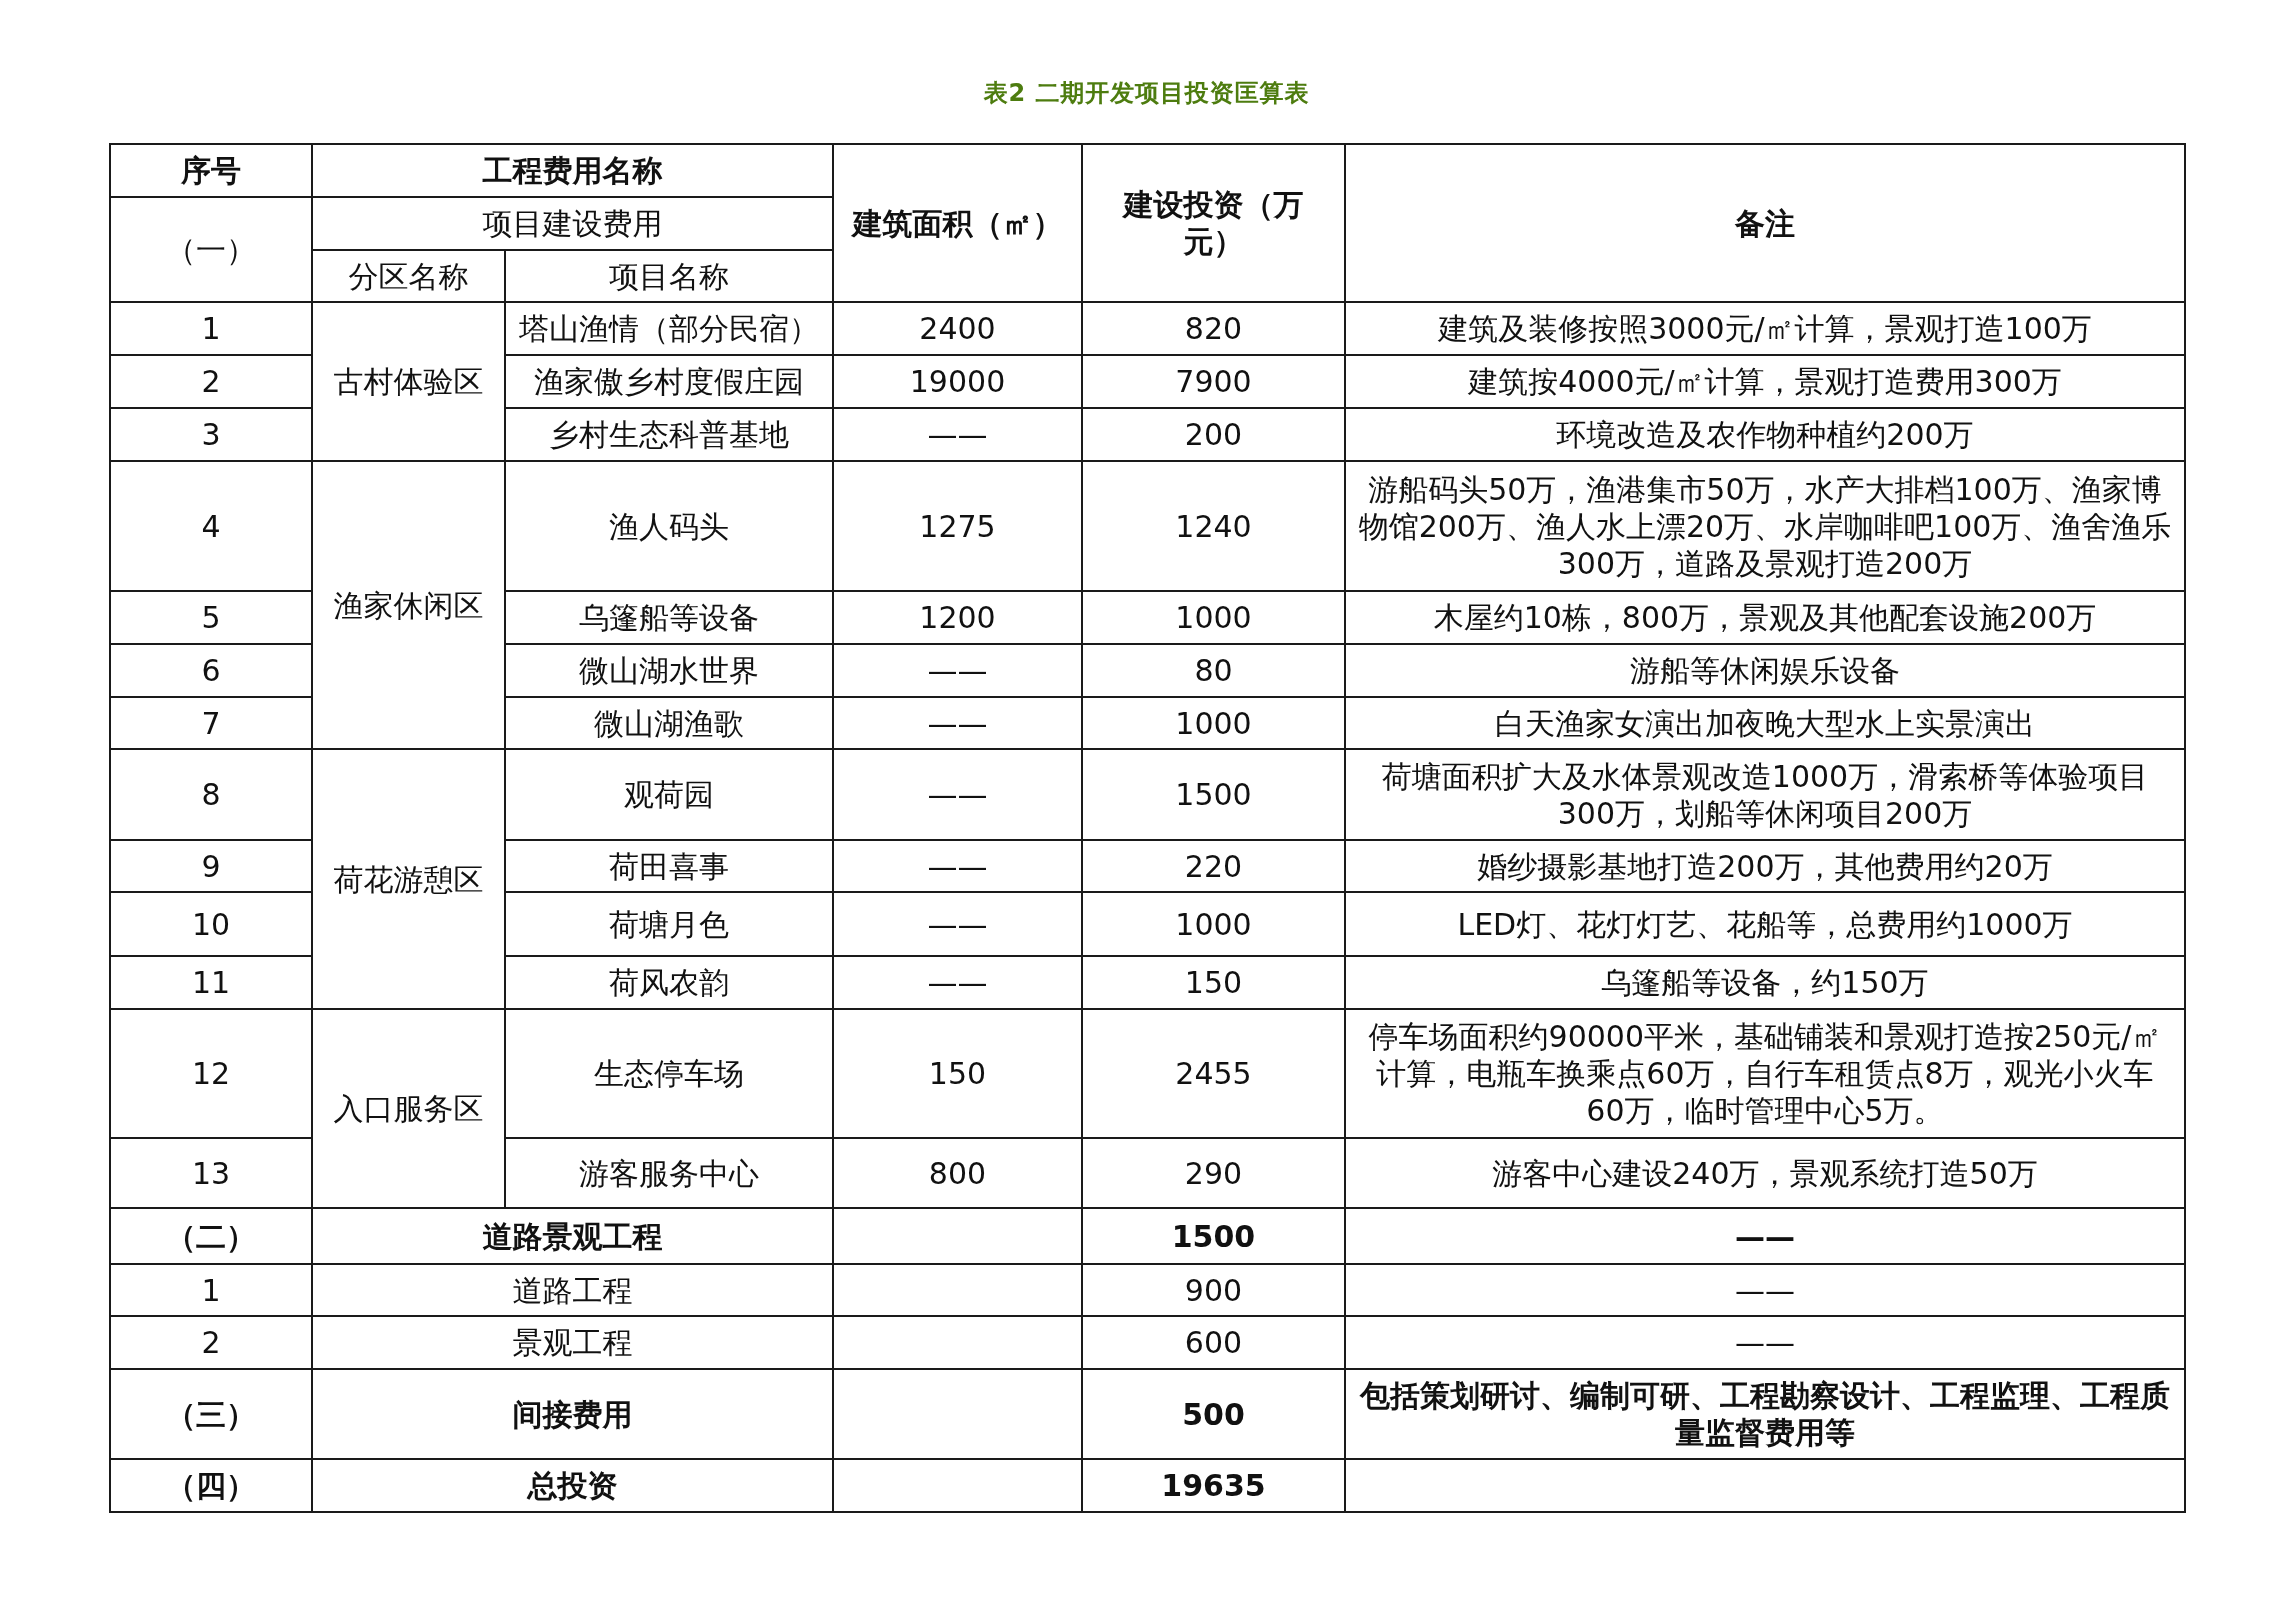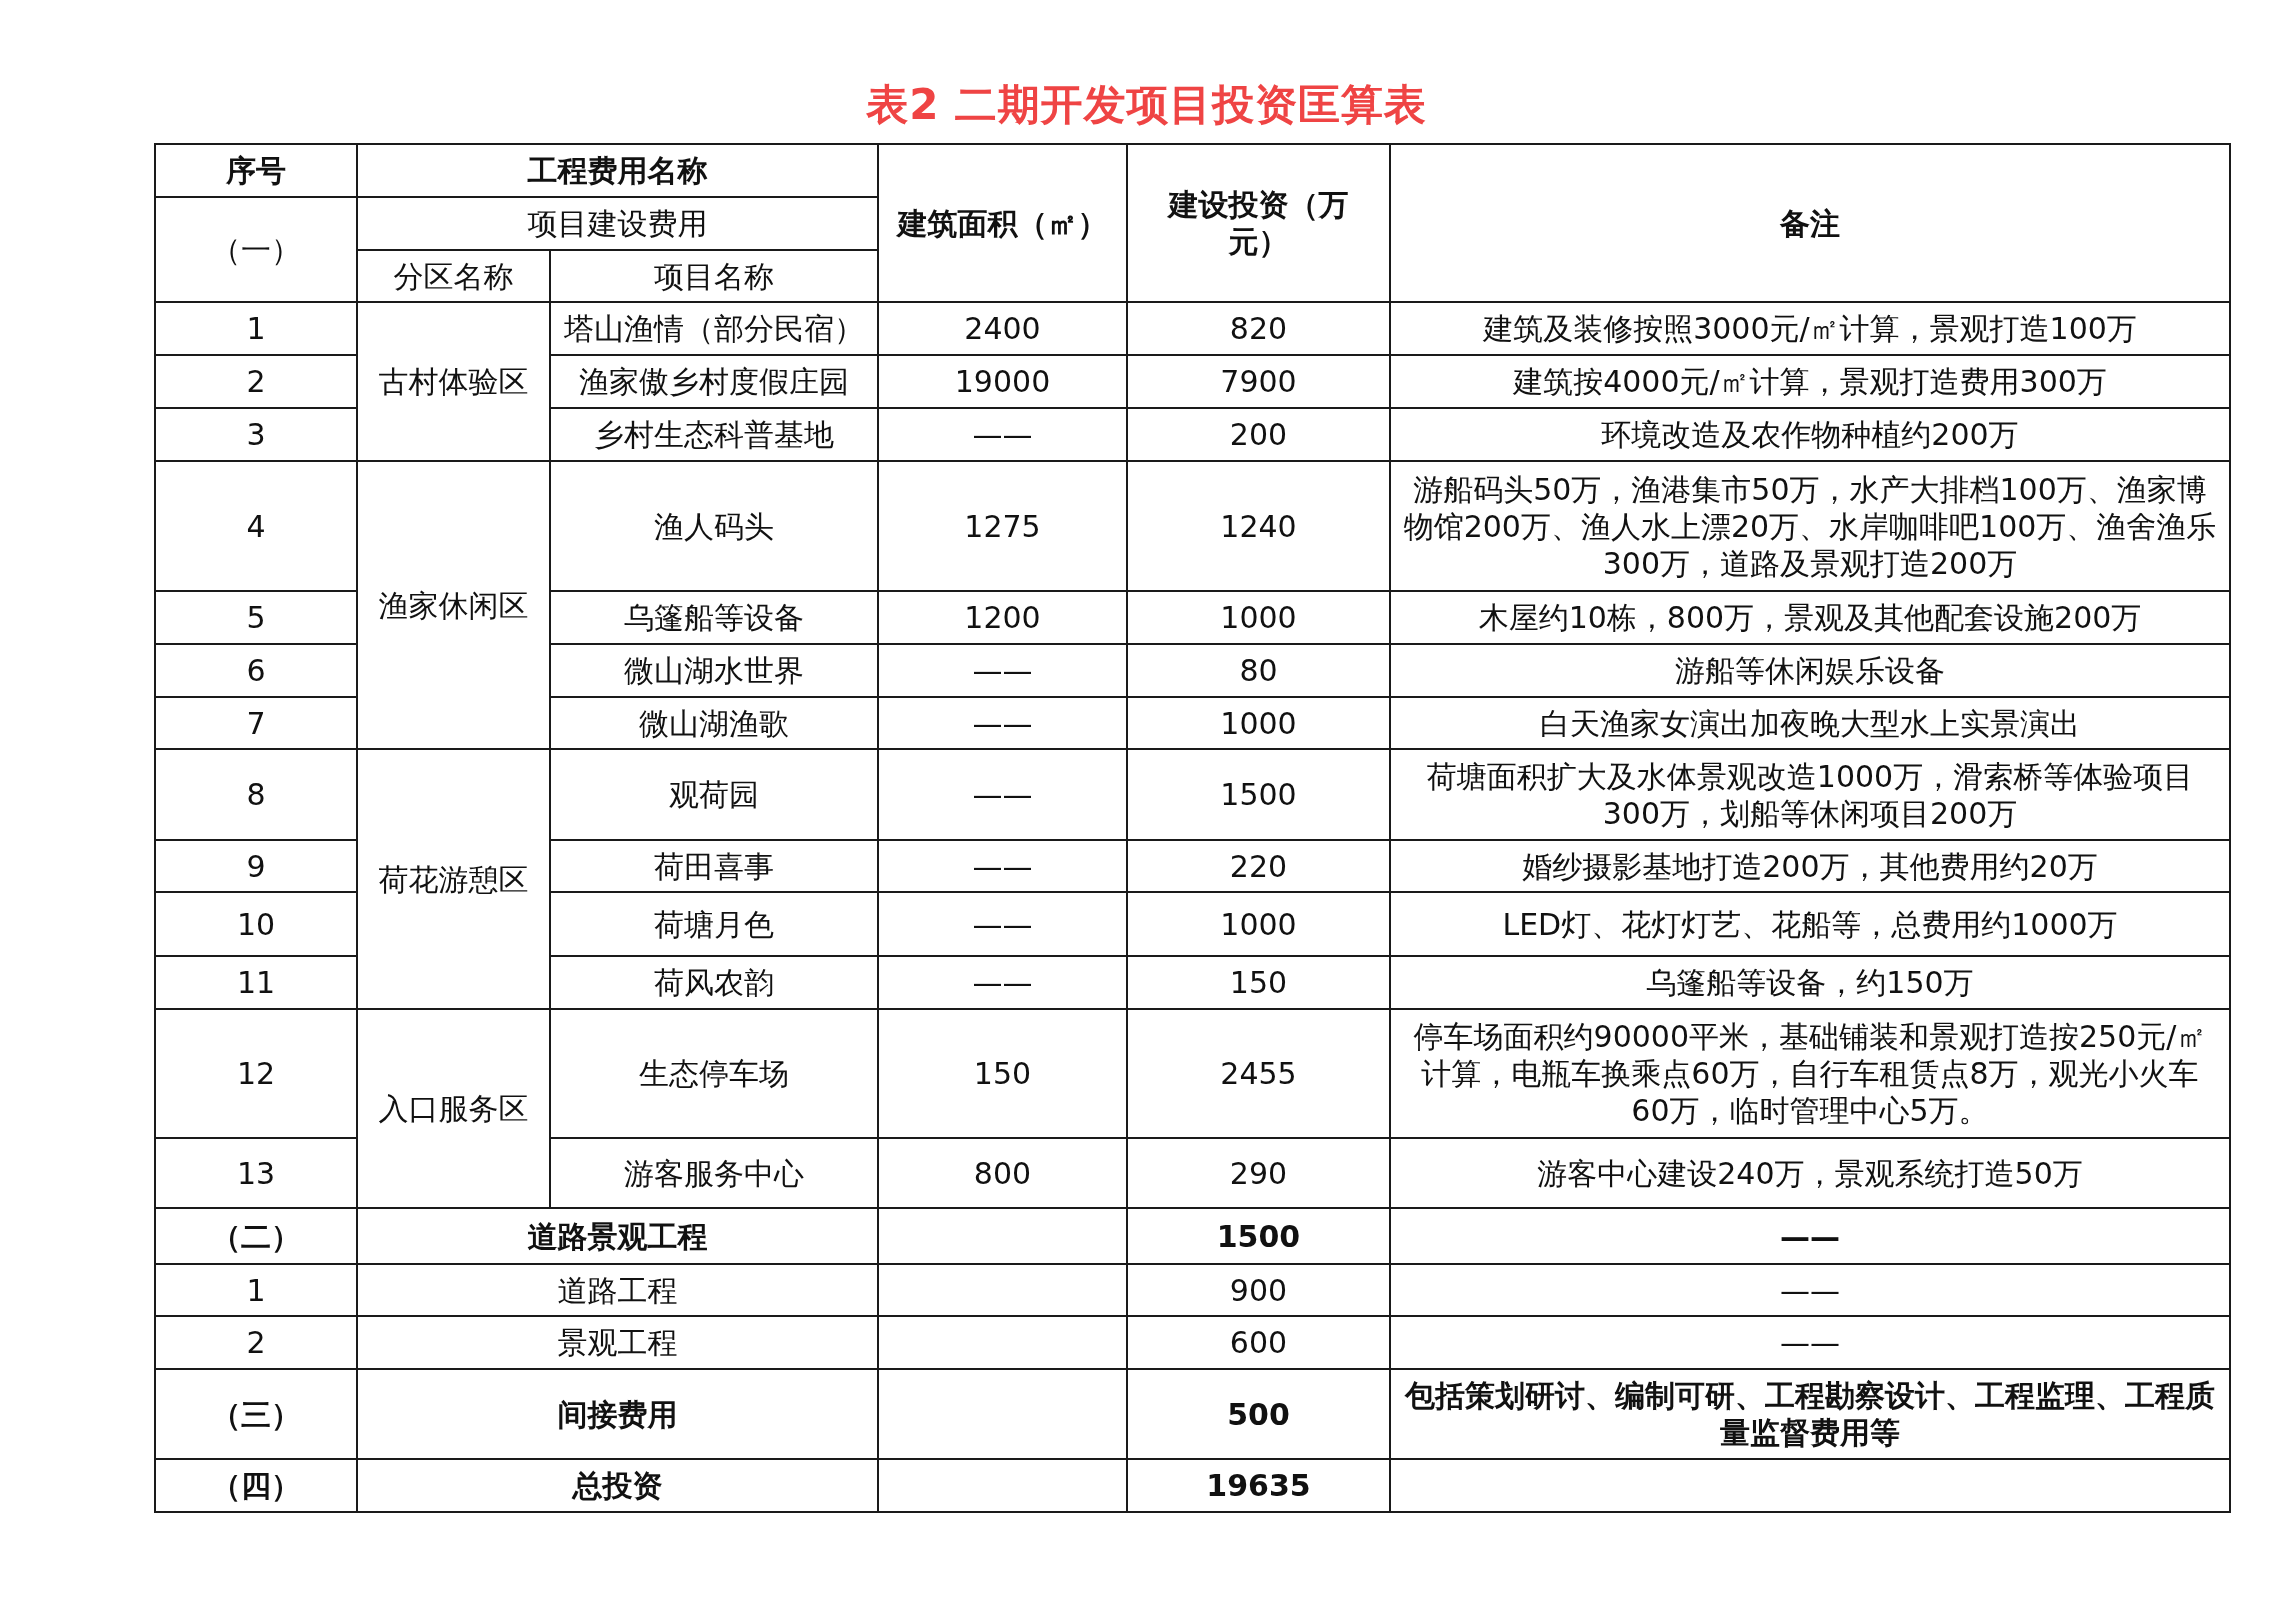--- a/index.html
+++ b/index.html
@@ -1,21 +1,21 @@
 <!DOCTYPE html>
 <html style="font-size:14.3px"><head>
 <meta charset="utf-8">
 <style>
   html, body { margin: 0; padding: 0; background: #ffffff; }
   body { width: 2293px; height: 1621px; position: relative; overflow: hidden;
          font-family: "DejaVu Sans", "Liberation Sans", sans-serif; color: #111; }
   .title { position: absolute; left: 0; width: 2293px; top: 77px; text-align: center;
-           font-size: 42px; font-weight: bold; color: #ef4444; letter-spacing: 0.9px; }
+           font-size: 24px; font-weight: bold; color: #4d7c0f; letter-spacing: 0.9px; }
   table.budget { position: absolute; left: 109px; top: 143px; border-collapse: collapse;
-                 table-layout: fixed; width: 2075px; margin-left: 45px; }
+                 table-layout: fixed; width: 2075px; }
   table.budget td { border: 2.7px solid #1a1a1a; text-align: center; vertical-align: middle;
                     font-size: 30px; line-height: 37px; padding: 0 12.5px; overflow: hidden; }
   .b { font-weight: bold; }
   .hdr { font-weight: bold; }
 </style>
 </head>
 <body>
 
 <div class="title">表2  二期开发项目投资匡算表</div>
 

